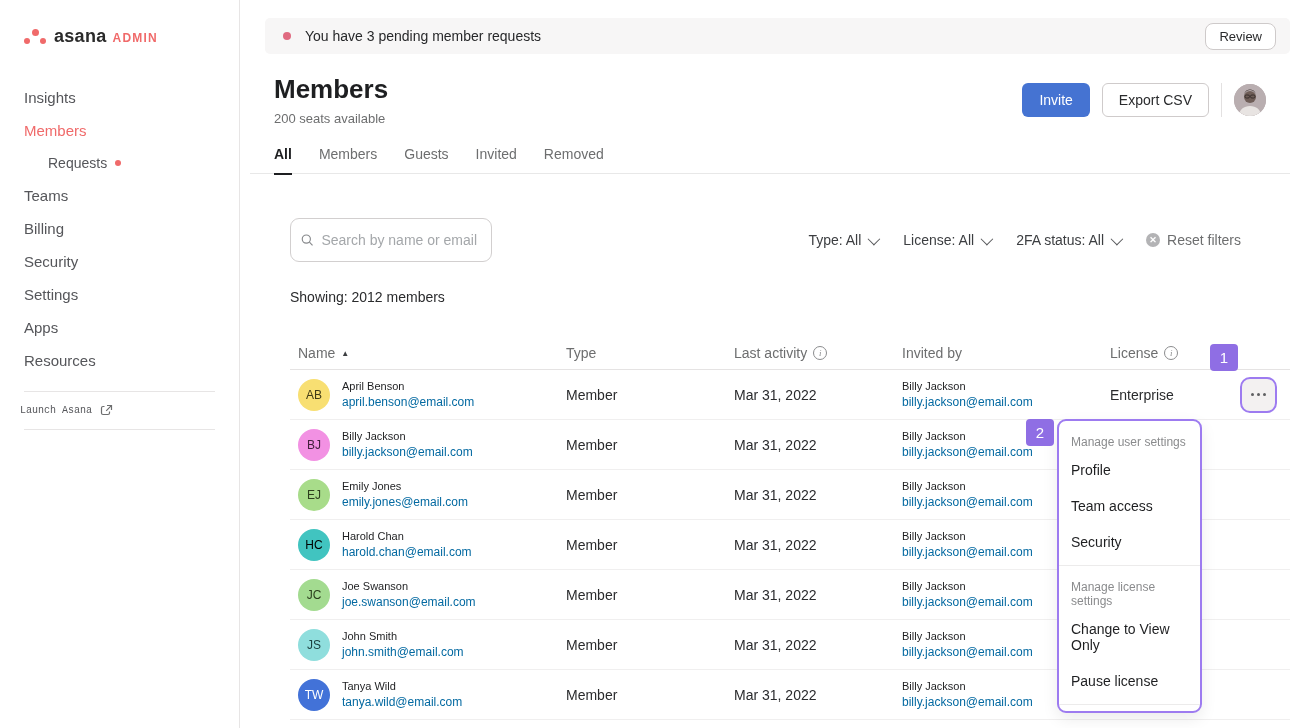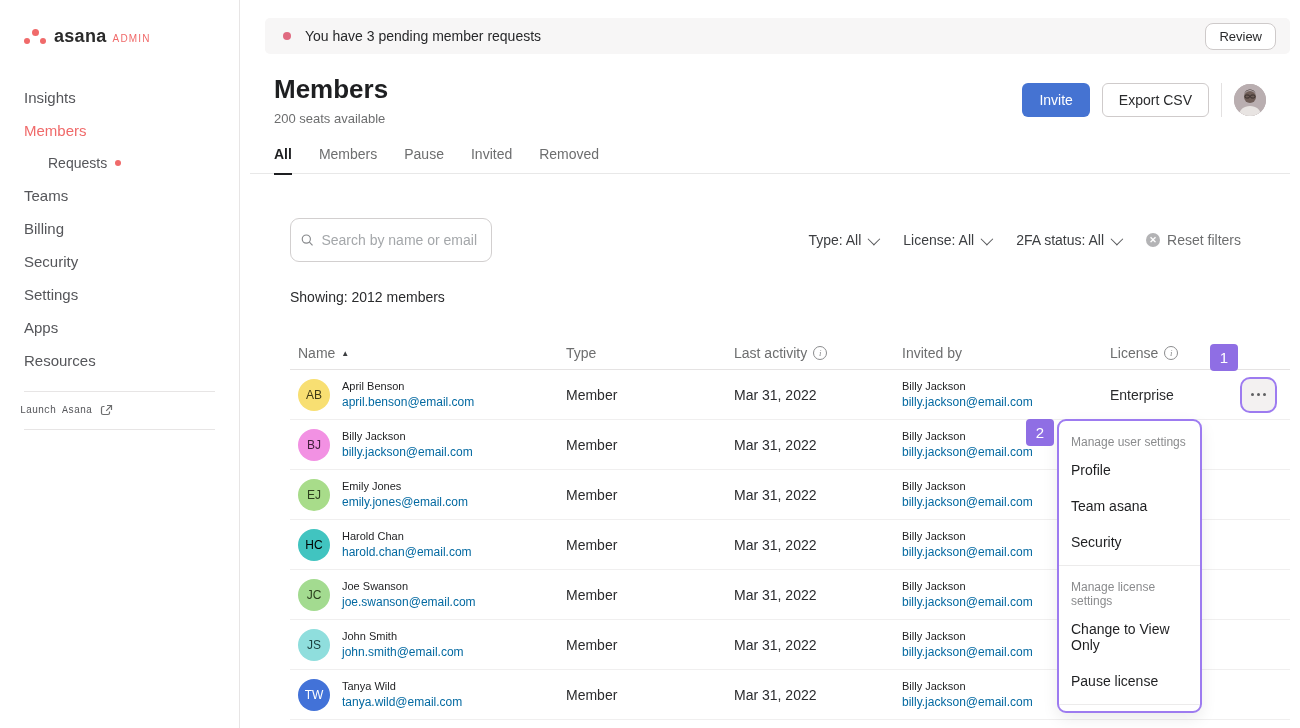--- a/index.html
+++ b/index.html
@@ -9,21 +9,21 @@
 
   
   .sidebar { position:absolute; left:0; top:0; bottom:0; width:240px; border-right:1px solid #e7e5e5; background:#fff; }
   .logo { display:flex; align-items:center; margin:26px 0 0 24px; }
   .logo-mark { position:relative; width:23px; height:16px; margin-right:7px; }
   .logo-mark i { position:absolute; border-radius:50%; background:#f06a6a; }
   .logo-mark .d1 { width:7px; height:7px; left:8px; top:0; }
   .logo-mark .d2 { width:6px; height:6px; left:0; top:9px; }
   .logo-mark .d3 { width:6px; height:6px; left:16px; top:9px; }
   .logo-word { font-size:18px; font-weight:700; letter-spacing:.3px; color:#2b2b2b; }
-  .logo-suffix { font-size:10px; font-weight:400; letter-spacing:1.2px; color:#f06a6a; margin-left:6px; padding-top:3px; }
+  .logo-suffix { font-size:12px; font-weight:700; letter-spacing:1.2px; color:#f06a6a; margin-left:6px; padding-top:3px; }
   .nav { margin-top:34px; }
   .nav-item { display:flex; align-items:center; padding:8px 0 8px 24px; font-size:15px; color:#55565a; cursor:pointer; }
   .nav-item.active { color:#f06a6a; }
   .nav-item.sub { padding-left:48px; font-size:14px; }
   .nav-dot { width:6px; height:6px; border-radius:50%; background:#f06a6a; margin-left:8px; }
   .side-div { border-top:1px solid #e7e5e5; margin:14px 24px 0 24px; }
   .launch { display:flex; align-items:center; gap:8px; padding:12px 0 12px 20px; font-size:10px; color:#55565a; cursor:pointer;font-family:Liberation Mono, monospace; }
 
   
   .main { position:absolute; left:241px; top:0; right:0; bottom:0; }
@@ -172,21 +172,21 @@
             <rect x="16.5" y="11" width="4.5" height="3" rx="1.4" fill="none" stroke="#332b29" stroke-width=".9"></rect>
           </svg>
         </div>
       </div>
     </div>
 
     <div class="tabs">
       <div class="tabs-underline"></div>
       <div class="tab active">All</div>
       <div class="tab">Members</div>
-      <div class="tab">Pause</div>
+      <div class="tab">Guests</div>
       <div class="tab">Invited</div>
       <div class="tab">Removed</div>
     </div>
 
     <div class="toolbar">
       <div class="search-box">
         <svg width="14" height="14" viewBox="0 0 14 14">
             <circle cx="6" cy="6" r="4.6" fill="none" stroke="#87898c" stroke-width="1.3"></circle>
             <path d="M9.5 9.5 13 13" stroke="#87898c" stroke-width="1.3"></path>
           </svg>
@@ -370,21 +370,21 @@
       </div>
     </div>
   </main>
 
   <div class="step-badge badge-1">1</div>
   <div class="step-badge badge-2">2</div>
 
   <div class="context-menu">
     <div class="menu-header">Manage user settings</div>
     <div class="menu-item">Profile</div>
-    <div class="menu-item">Team asana</div>
+    <div class="menu-item">Team access</div>
     <div class="menu-item">Security</div>
     <div class="menu-div"></div>
     <div class="menu-header">Manage license settings</div>
     <div class="menu-item">Change to View Only</div>
     <div class="menu-item">Pause license</div>
     <div class="menu-div"></div>
     <div class="menu-item danger">Remove</div>
   </div>
 
 </div>

